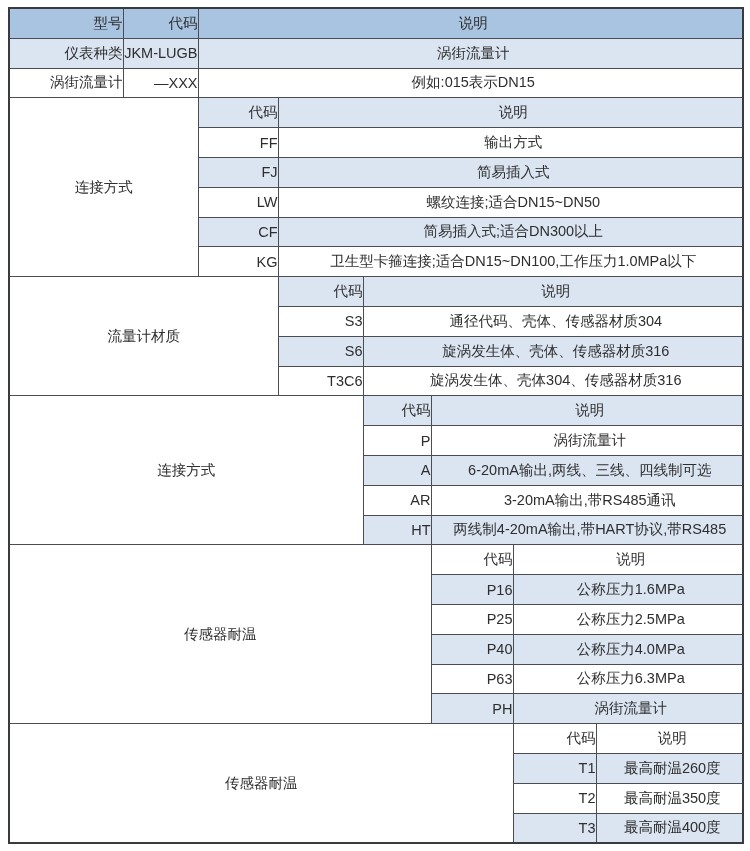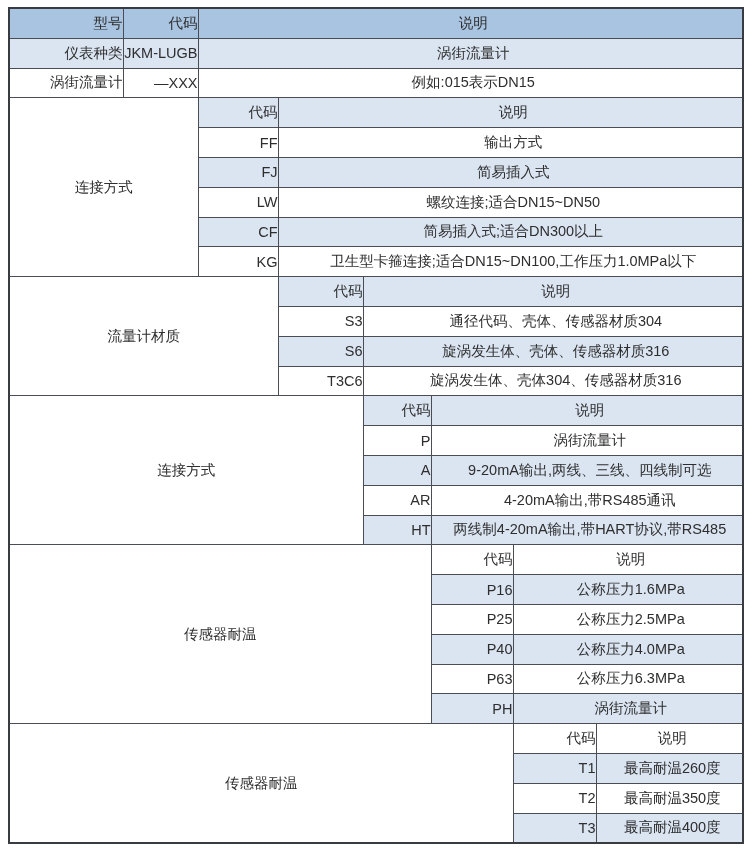--- a/index.html
+++ b/index.html
@@ -129,25 +129,25 @@
       <td class="label-cell" colspan="4" rowspan="5">连接方式</td>
       <td class="c">代码</td>
       <td class="d" colspan="3">说明</td>
     </tr>
     <tr>
       <td class="c">P</td>
       <td class="d" colspan="3">涡街流量计</td>
     </tr>
     <tr class="s">
       <td class="c">A</td>
-      <td class="d" colspan="3">9-20mA输出,两线、三线、四线制可选</td>
+      <td class="d" colspan="3">6-20mA输出,两线、三线、四线制可选</td>
     </tr>
     <tr>
       <td class="c">AR</td>
-      <td class="d" colspan="3">4-20mA输出,带RS485通讯</td>
+      <td class="d" colspan="3">3-20mA输出,带RS485通讯</td>
     </tr>
     <tr class="s">
       <td class="c">HT</td>
       <td class="d" colspan="3">两线制4-20mA输出,带HART协议,带RS485</td>
     </tr>
 
     <tr>
       <td class="label-cell" colspan="5" rowspan="6">传感器耐温</td>
       <td class="c">代码</td>
       <td class="d" colspan="2">说明</td>

